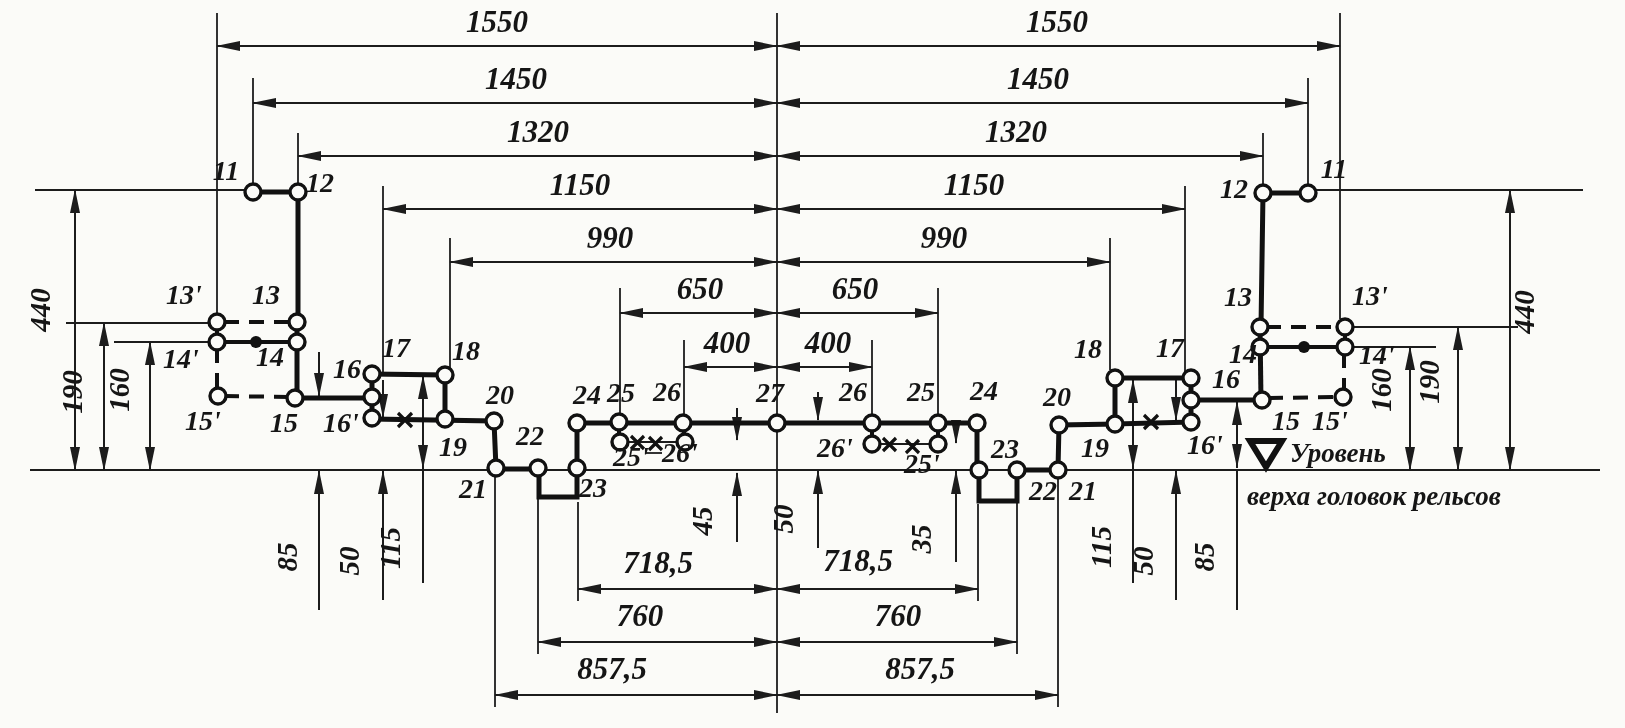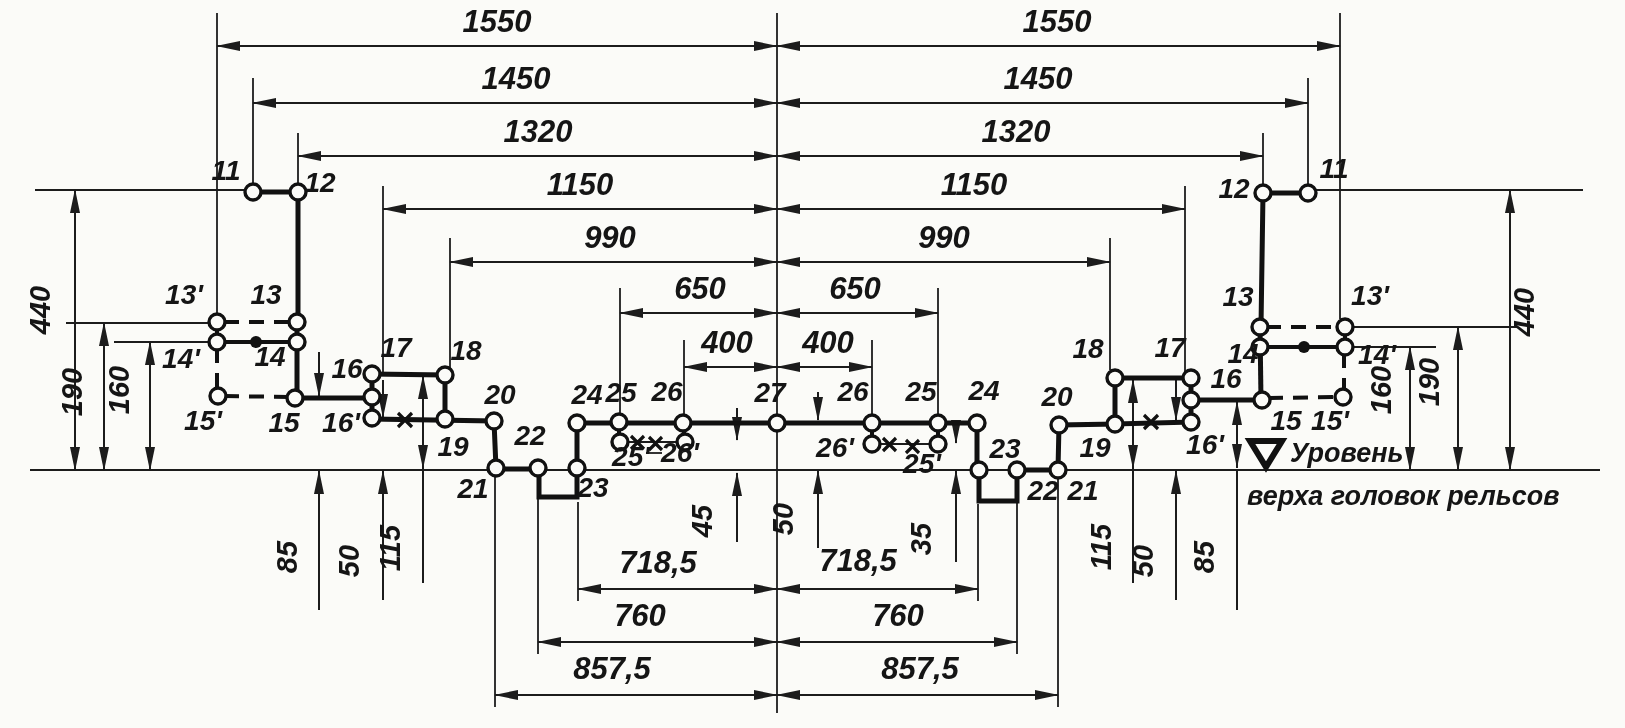--- a/index.html
+++ b/index.html
@@ -1,17 +1,17 @@
 <!DOCTYPE html>
 <html><head>
 <meta charset="utf-8">
 <style>
   html,body{margin:0;padding:0;background:#e8e8e4;}
   .stage{position:relative;width:1625px;height:728px;background:#fbfbf8;overflow:hidden;
-         font-family:Liberation Sans, sans-serif;}
+         font-family:Liberation Serif, serif;}
   svg{position:absolute;left:0;top:0;}
   .thin{stroke:#1c1c1c;stroke-width:1.8;fill:none;}
   .dimline{stroke:#1c1c1c;stroke-width:2;fill:none;}
   .thick{stroke:#111;stroke-width:5;fill:none;stroke-linecap:square;}
   .med{stroke:#111;stroke-width:4;fill:none;}
   .dash{stroke:#111;stroke-width:4;fill:none;stroke-dasharray:15 10;}
   .xmark{stroke:#111;stroke-width:3.2;fill:none;}
   circle.pt{fill:#fbfbf8;stroke:#111;stroke-width:3.4;}
   circle.dot{fill:#111;stroke:none;}
   text{fill:#151515;font-style:italic;font-weight:600;}

